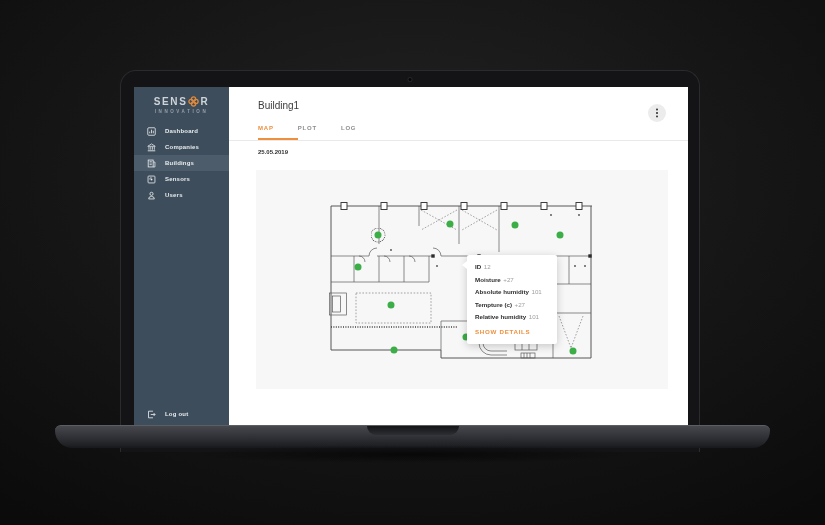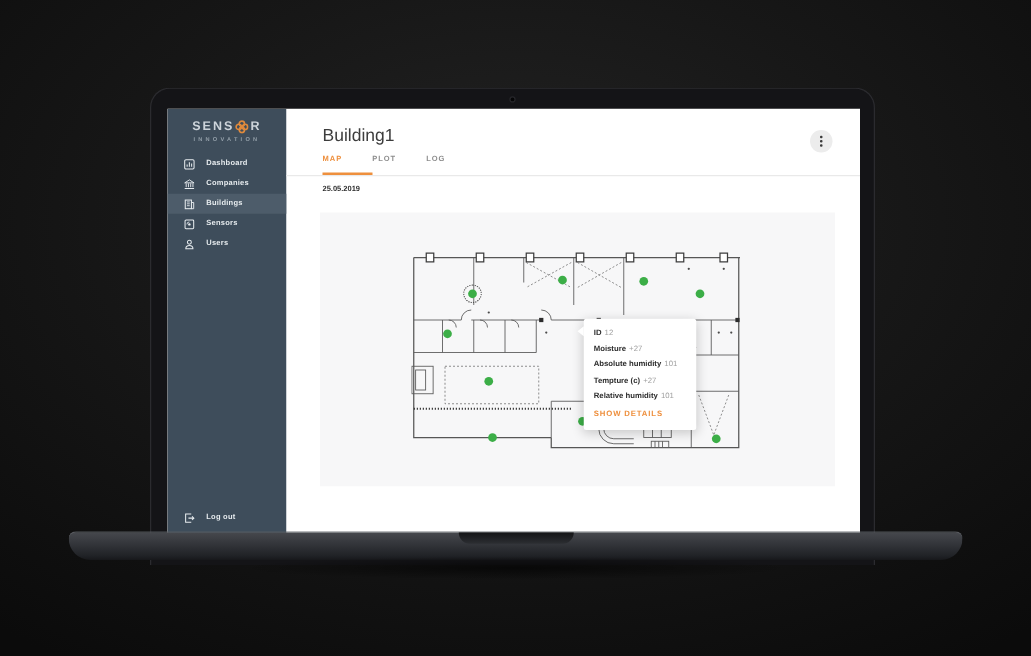--- a/index.html
+++ b/index.html
@@ -41,21 +41,21 @@
     color:#cdd4da;font-size:10px;font-weight:bold;letter-spacing:1.6px;}
   .logo-sub{margin-top:2px;color:#94a0aa;font-size:4.5px;letter-spacing:2.6px;font-weight:bold;}
   .menu{margin-top:9px;}
   .side-item{display:flex;align-items:center;height:16px;padding-left:13px;cursor:pointer;}
   .side-item.active{background:#4d5c6a;}
   .side-item .ic{width:9px;height:9px;flex:0 0 9px;margin-right:9px;display:block;}
   .side-item .lbl{color:#e7ecef;font-size:6px;font-weight:bold;letter-spacing:.2px;}
   .logout{position:absolute;left:0;bottom:18px;width:100%;}
   
   .main{position:absolute;left:95px;top:0;right:0;bottom:0;}
-  .page-title{position:absolute;left:29px;top:13px;font-size:14px;font-weight:500;color:#3c3c3c;}
+  .page-title{position:absolute;left:29px;top:13px;font-size:10px;font-weight:500;color:#3c3c3c;}
   .kebab-btn{position:absolute;right:22px;top:17px;width:18px;height:18px;border-radius:50%;
     background:#ececec;display:flex;align-items:center;justify-content:center;cursor:pointer;}
   .kebab-dots{width:1.6px;height:1.6px;border-radius:50%;background:#3a3a3a;
     box-shadow:0 -3.4px 0 #3a3a3a, 0 3.4px 0 #3a3a3a;}
   .tabs{position:absolute;left:29px;top:38px;display:flex;gap:24px;}
   .tab{font-size:6px;font-weight:bold;letter-spacing:.8px;color:#8d8d8d;cursor:pointer;}
   .tab.active{color:#ee8f3d;}
   .tab-underline{position:absolute;left:29px;top:51px;width:40px;height:2px;background:#ee8f3d;}
   .divider{position:absolute;left:0;right:0;top:53px;height:1px;background:#e9e9e9;}
   .date{position:absolute;left:29px;top:62px;font-size:6px;font-weight:bold;color:#2f2f2f;}

